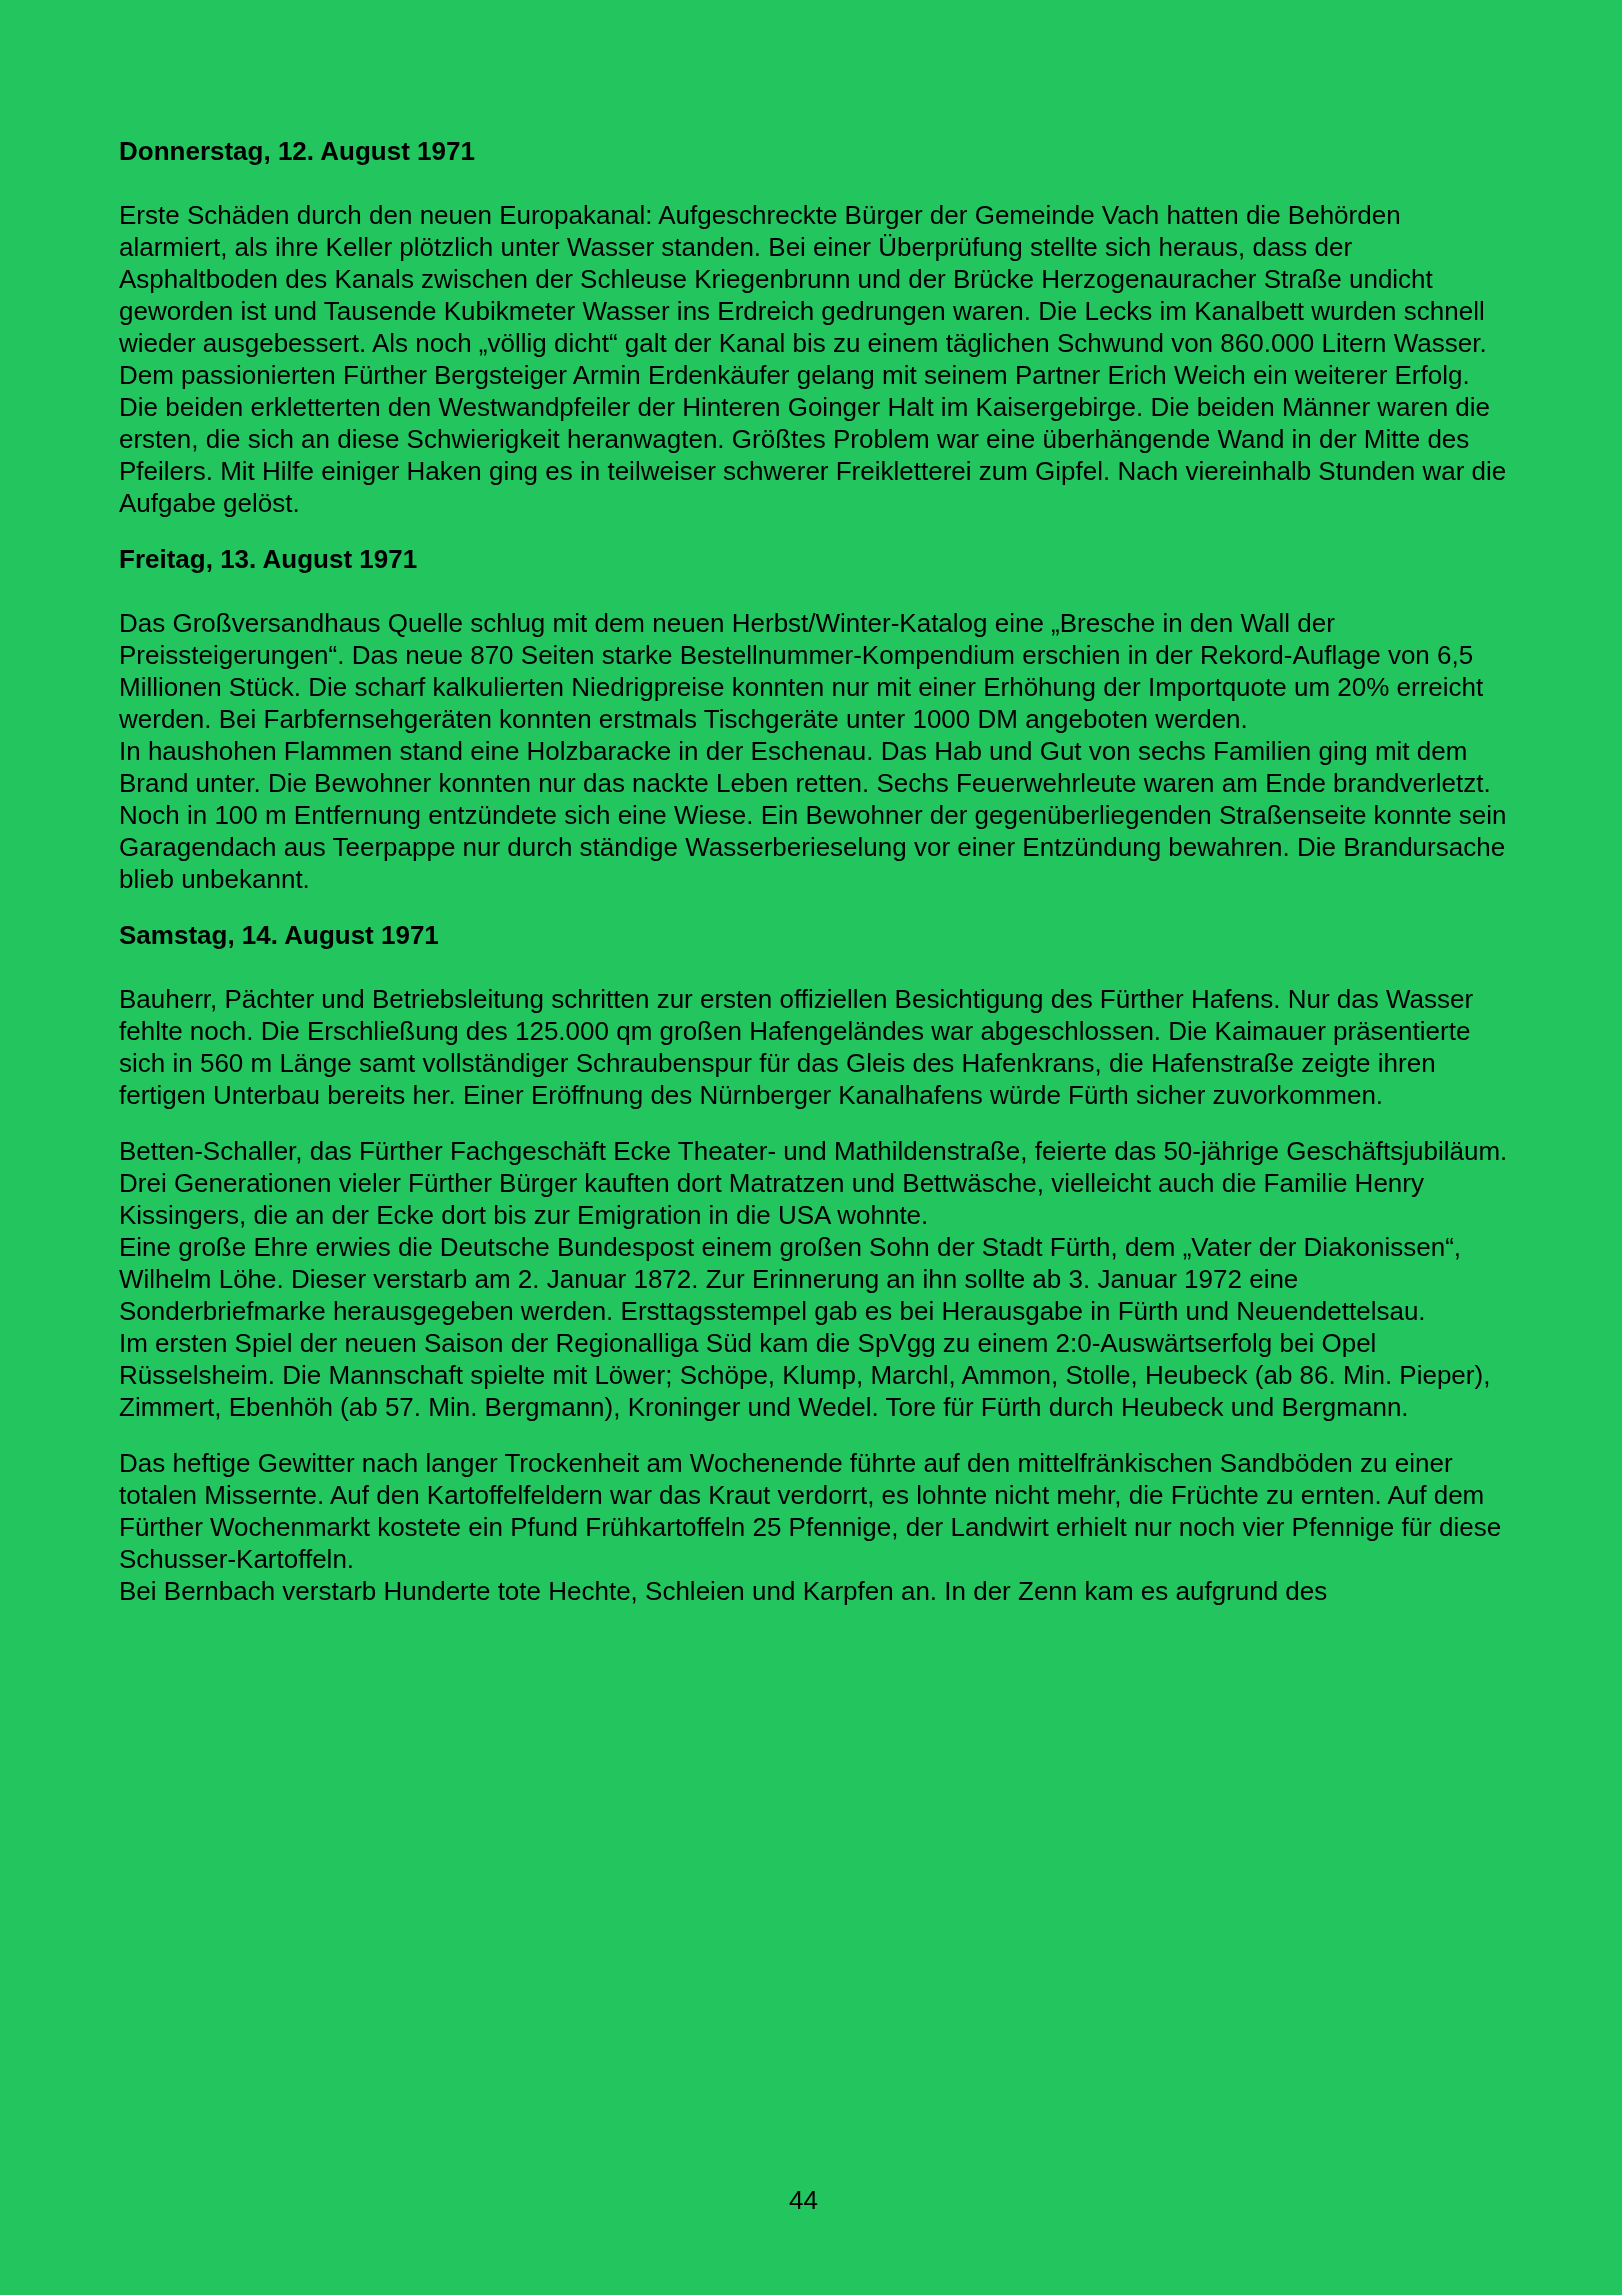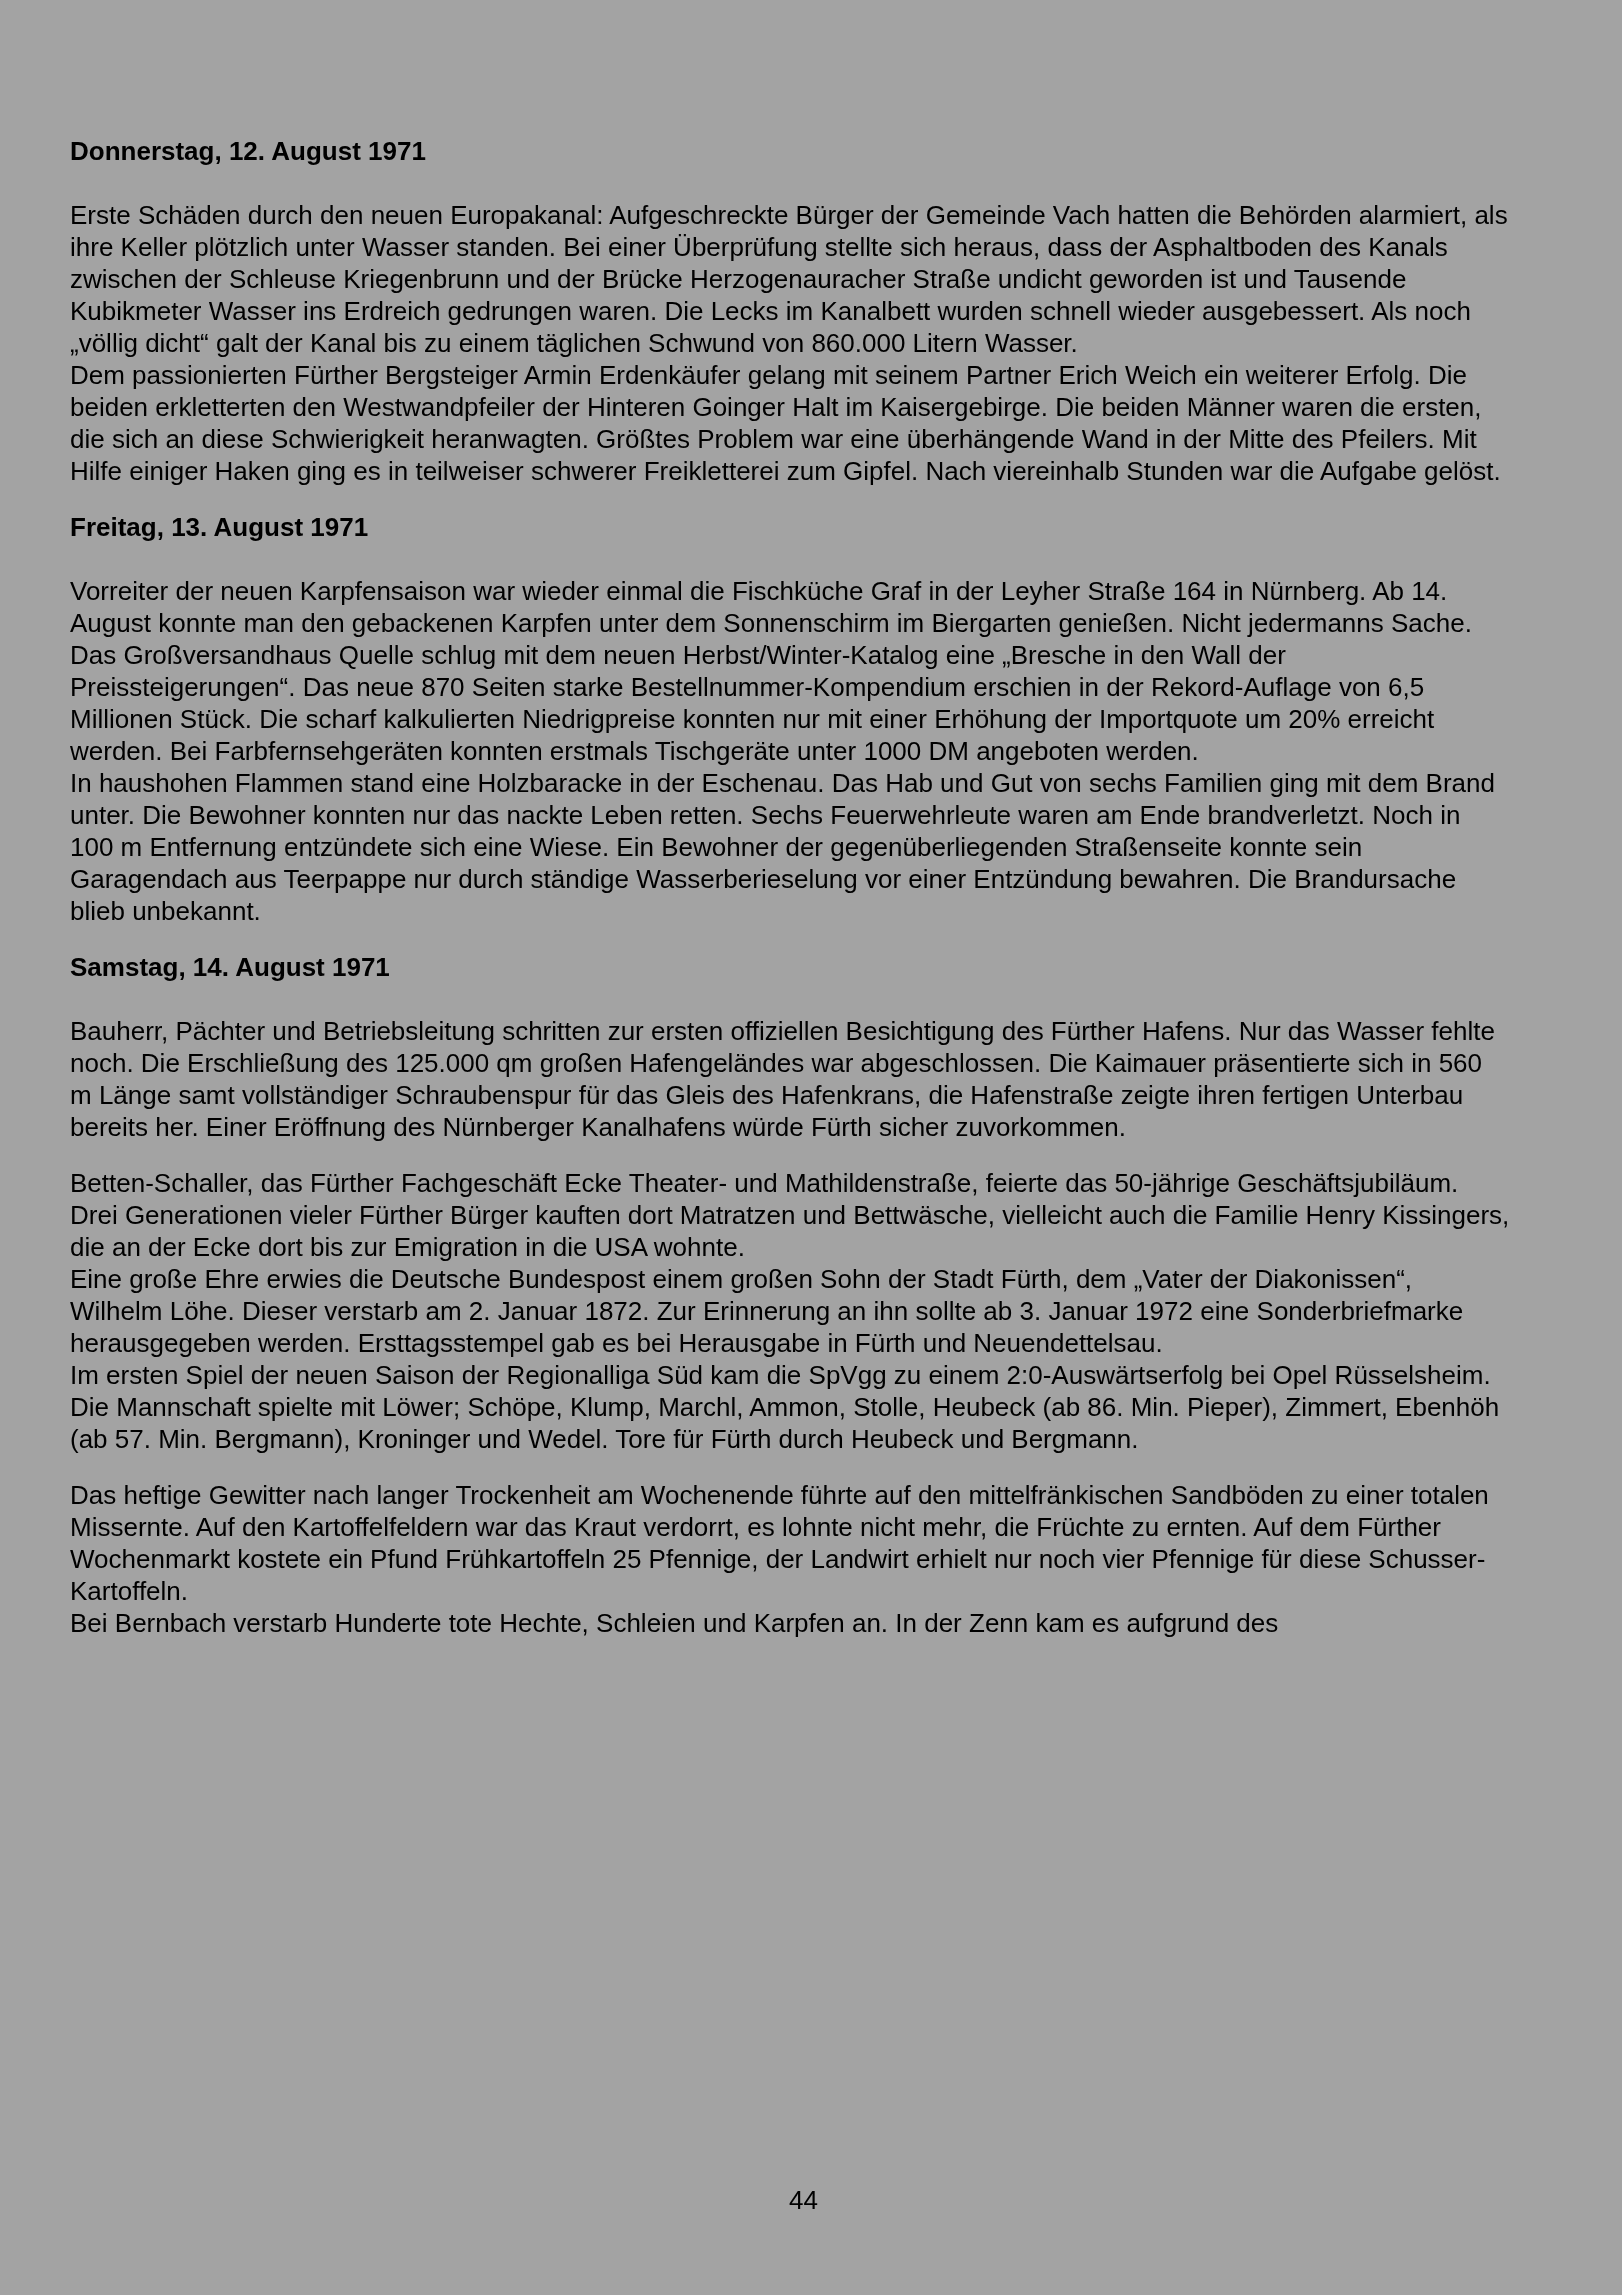--- a/index.html
+++ b/index.html
@@ -5,23 +5,23 @@
   html, body {
     margin: 0;
     padding: 0;
     background: #e8e8e8;
   }
   .page {
     position: relative;
     width: 1623px;
     height: 2295px;
     margin: 0 auto;
-    background: #a3a3a3;
+    background: #22c55e;
     box-sizing: border-box;
-    padding: 135px 113px 0 70px;
+    padding: 135px 113px 0 119px;
     font-family: "Liberation Sans", sans-serif;
     font-size: 26px;
     line-height: 32px;
     color: #000000;
     overflow: hidden;
   }
   .section {
     margin-top: 24px;
   }
   .section:first-child {
@@ -52,21 +52,20 @@
 
 <div class="page">
   <div>
       <section class="section">
         <h2>Donnerstag, 12. August 1971</h2>
         <p>Erste Schäden durch den neuen Europakanal: Aufgeschreckte Bürger der Gemeinde Vach hatten die Behörden alarmiert, als ihre Keller plötzlich unter Wasser standen. Bei einer Überprüfung stellte sich heraus, dass der Asphaltboden des Kanals zwischen der Schleuse Kriegenbrunn und der Brücke Herzogenauracher Straße undicht geworden ist und Tausende Kubikmeter Wasser ins Erdreich gedrungen waren. Die Lecks im Kanalbett wurden schnell wieder ausgebessert. Als noch „völlig dicht“ galt der Kanal bis zu einem täglichen Schwund von 860.000 Litern Wasser.</p>
         <p>Dem passionierten Fürther Bergsteiger Armin Erdenkäufer gelang mit seinem Partner Erich Weich ein weiterer Erfolg. Die beiden erkletterten den Westwandpfeiler der Hinteren Goinger Halt im Kaisergebirge. Die beiden Männer waren die ersten, die sich an diese Schwierigkeit heranwagten. Größtes Problem war eine überhängende Wand in der Mitte des Pfeilers. Mit Hilfe einiger Haken ging es in teilweiser schwerer Freikletterei zum Gipfel. Nach viereinhalb Stunden war die Aufgabe gelöst.</p>
       </section>
       <section class="section">
         <h2>Freitag, 13. August 1971</h2>
-        <p>Vorreiter der neuen Karpfensaison war wieder einmal die Fischküche Graf in der Leyher Straße 164 in Nürnberg. Ab 14. August konnte man den gebackenen Karpfen unter dem Sonnenschirm im Biergarten genießen. Nicht jedermanns Sache.</p>
         <p>Das Großversandhaus Quelle schlug mit dem neuen Herbst/Winter-Katalog eine „Bresche in den Wall der Preissteigerungen“. Das neue 870 Seiten starke Bestellnummer-Kompendium erschien in der Rekord-Auflage von 6,5 Millionen Stück. Die scharf kalkulierten Niedrigpreise konnten nur mit einer Erhöhung der Importquote um 20% erreicht werden. Bei Farbfernsehgeräten konnten erstmals Tischgeräte unter 1000 DM angeboten werden.</p>
         <p>In haushohen Flammen stand eine Holzbaracke in der Eschenau. Das Hab und Gut von sechs Familien ging mit dem Brand unter. Die Bewohner konnten nur das nackte Leben retten. Sechs Feuerwehrleute waren am Ende brandverletzt. Noch in 100 m Entfernung entzündete sich eine Wiese. Ein Bewohner der gegenüberliegenden Straßenseite konnte sein Garagendach aus Teerpappe nur durch ständige Wasserberieselung vor einer Entzündung bewahren. Die Brandursache blieb unbekannt.</p>
       </section>
       <section class="section">
         <h2>Samstag, 14. August 1971</h2>
         <p>Bauherr, Pächter und Betriebsleitung schritten zur ersten offiziellen Besichtigung des Fürther Hafens. Nur das Wasser fehlte noch. Die Erschließung des 125.000 qm großen Hafengeländes war abgeschlossen. Die Kaimauer präsentierte sich in 560 m Länge samt vollständiger Schraubenspur für das Gleis des Hafenkrans, die Hafenstraße zeigte ihren fertigen Unterbau bereits her. Einer Eröffnung des Nürnberger Kanalhafens würde Fürth sicher zuvorkommen.</p>
       </section>
       <section class="section">
         <p>Betten-Schaller, das Fürther Fachgeschäft Ecke Theater- und Mathildenstraße, feierte das 50-jährige Geschäftsjubiläum. Drei Generationen vieler Fürther Bürger kauften dort Matratzen und Bettwäsche, vielleicht auch die Familie Henry Kissingers, die an der Ecke dort bis zur Emigration in die USA wohnte.</p>
         <p>Eine große Ehre erwies die Deutsche Bundespost einem großen Sohn der Stadt Fürth, dem „Vater der Diakonissen“, Wilhelm Löhe. Dieser verstarb am 2. Januar 1872. Zur Erinnerung an ihn sollte ab 3. Januar 1972 eine Sonderbriefmarke herausgegeben werden. Ersttagsstempel gab es bei Herausgabe in Fürth und Neuendettelsau.</p>

